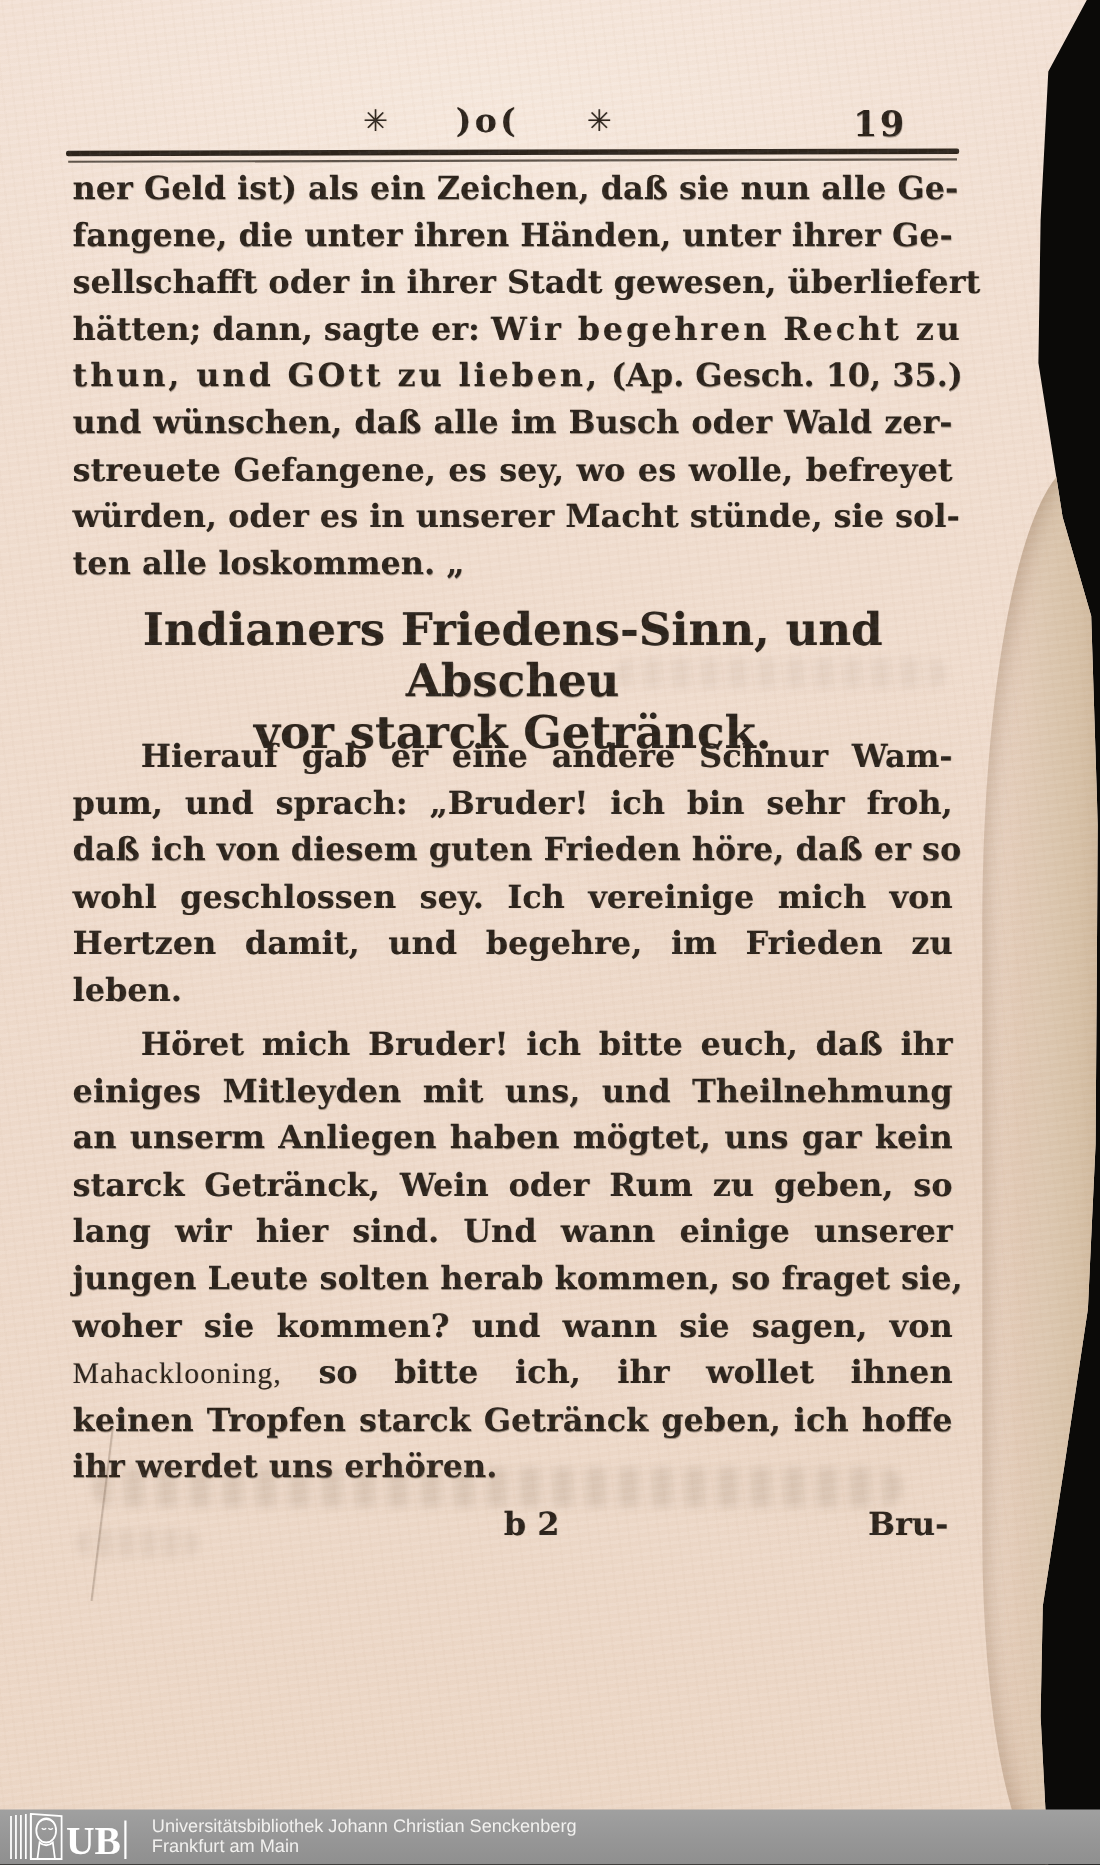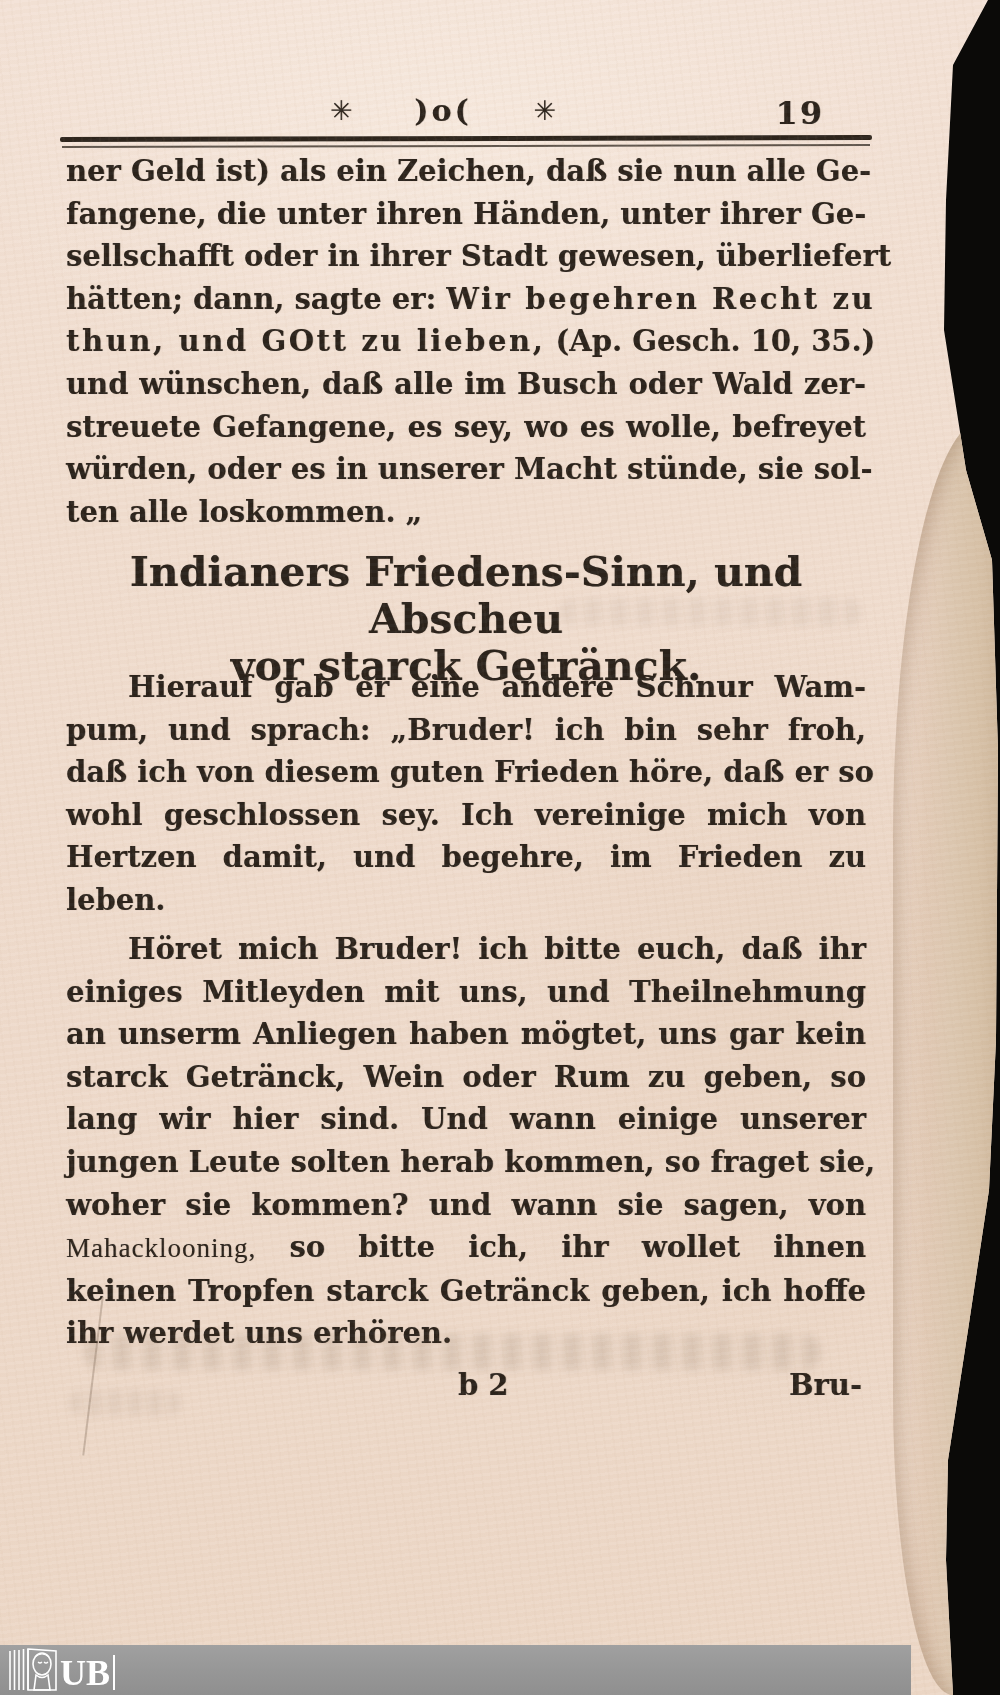--- a/index.html
+++ b/index.html
@@ -66,21 +66,21 @@
   .bleed.b1{top:1334px;left:84px;width:736px;height:36px;
     background:repeating-linear-gradient(90deg, rgba(112,92,72,.30) 0 16px, rgba(112,92,72,.04) 16px 30px);}
   .bleed.b2{top:598px;left:560px;width:300px;height:28px;opacity:.3;
     background:repeating-linear-gradient(90deg, rgba(112,92,72,.28) 0 14px, rgba(112,92,72,.05) 14px 26px);}
   .bleed.b3{top:1390px;left:70px;width:110px;height:26px;opacity:.35;
     background:repeating-linear-gradient(90deg, rgba(112,92,72,.30) 0 10px, rgba(112,92,72,.05) 10px 20px);}
   .crease{position:absolute;top:1296px;left:92px;width:2px;height:160px;
     background:rgba(95,72,55,.28);transform:rotate(7deg);filter:blur(.6px);pointer-events:none;}
   
   .footer{
-    position:absolute;left:0;top:1645px;width:911px;height:50px;
+    position:absolute;left:0;top:1645px;width:1000px;height:50px;
     background:linear-gradient(180deg,#a0a0a0 0%,#979797 50%,#8f8f8f 100%);
     display:flex;align-items:center;z-index:5;
     font-family:"Liberation Sans",sans-serif;
   }
   .logo{margin-left:8px;flex:0 0 auto;}
   .footer-text{margin-left:18px;color:#f2f1ef;font-size:16.5px;line-height:19.5px;}
 </style>
 </head>
 <body>
 
@@ -157,13 +157,17 @@
       <line x1="20" y1="2" x2="20" y2="43"></line>
       <path d="M20 2 L48 4 L48 43 L20 43 Z"></path>
       <ellipse cx="34" cy="17" rx="9" ry="11"></ellipse>
       <path d="M28 28 Q34 33 40 28 L42 43 L26 43 Z"></path>
       <path d="M30 15 q2 2 4 0 M36 15 q2 2 4 0" stroke-width="1.2"></path>
       <path d="M27 10 q7 -6 14 0" stroke-width="1.2"></path>
     </g>
     <text x="52" y="38" font-family="Liberation Serif, serif" font-weight="bold" font-size="36" fill="#ffffff">UB</text>
     <line x1="106" y1="8" x2="106" y2="43" stroke="#ffffff" stroke-width="2"></line>
   </svg>
+  <div class="footer-text">
+    <div>Universitätsbibliothek Johann Christian Senckenberg</div>
+    <div>Frankfurt am Main</div>
+  </div>
 </div>
 
 </body></html>

